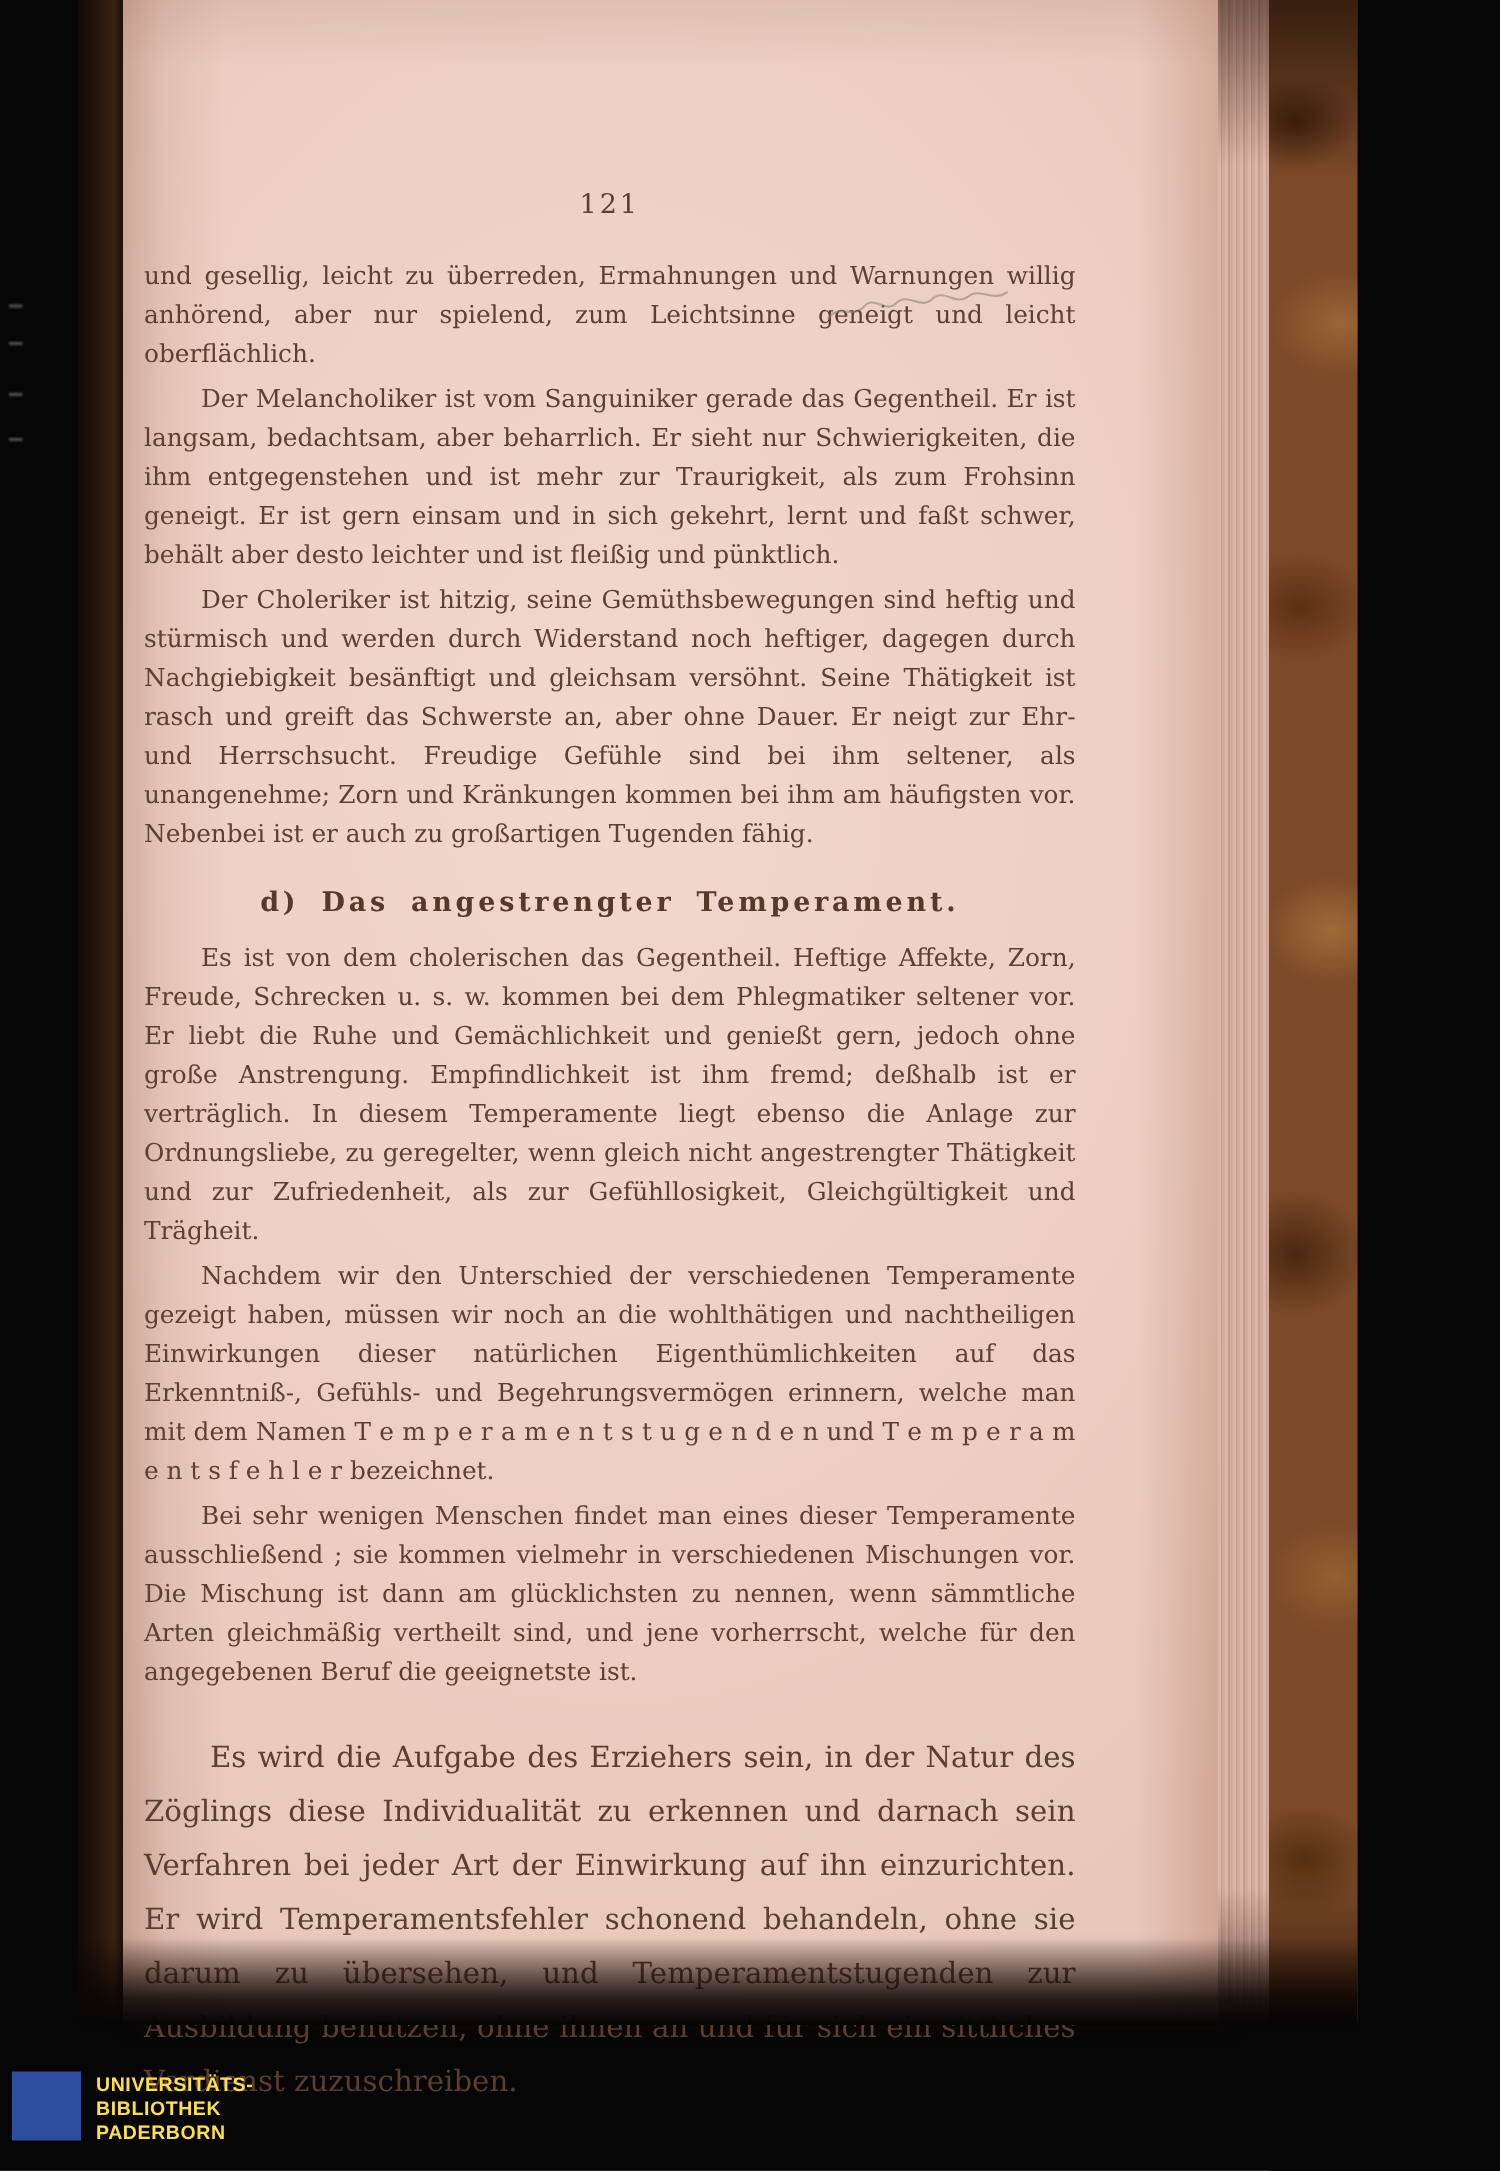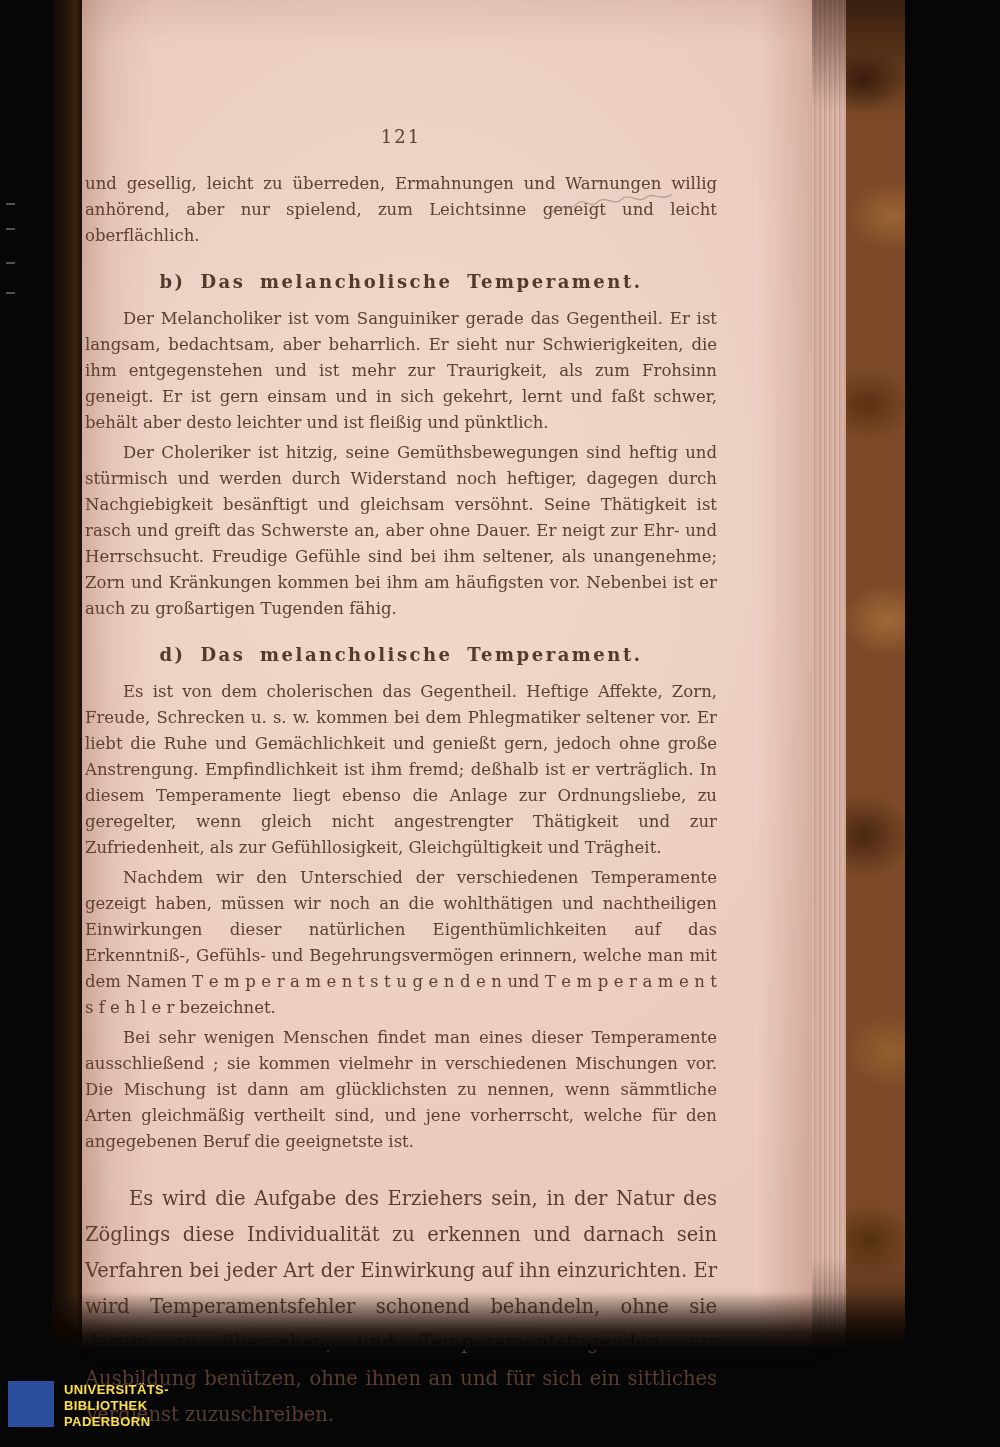--- a/index.html
+++ b/index.html
@@ -8,21 +8,21 @@
 
   
   #book{position:absolute;left:52px;top:0;width:853px;height:1348px;}
   #book:after{content:"";position:absolute;left:0;bottom:-2px;width:100%;height:58px;
       background:linear-gradient(180deg,rgba(0,0,0,0),rgba(10,4,2,.85) 70%,#050505 100%);pointer-events:none;}
 
   .spine{position:absolute;left:0;top:0;width:30px;height:100%;
       background:linear-gradient(90deg,#120a06 0%,#24150b 45%,#3a2412 80%,#1d1008 100%);}
 
   .page{position:absolute;left:30px;top:0;width:730px;height:1348px;box-sizing:border-box;
-      padding:126px 95px 0 3px;color:#5c4030;
+      padding:126px 95px 0 14px;color:#5c4030;
       background-color:#e8c8bb;
       background-image:
         radial-gradient(ellipse 120% 90% at 45% 38%, rgba(255,242,228,.40), rgba(255,255,255,0) 72%),
         linear-gradient(90deg, rgba(120,60,40,.30), rgba(120,60,40,.10) 28px, rgba(0,0,0,0) 70px),
         linear-gradient(270deg, rgba(150,80,55,.28), rgba(0,0,0,0) 55px),
         linear-gradient(0deg, rgba(110,55,35,.35), rgba(0,0,0,0) 60px),
         linear-gradient(180deg, rgba(125,70,50,.14), rgba(0,0,0,0) 45px);
       box-shadow:6px 0 14px rgba(40,15,8,.45);}
 
   .page-edges{position:absolute;left:760px;top:0;width:34px;height:100%;
@@ -73,26 +73,25 @@
   <div class="edge-mark" style="top:292px"></div>
 
   <div id="book">
     <div class="spine"></div>
 
     <div class="page">
       <div class="pagenum">121</div>
 
       <p class="body noindent">und gesellig, leicht zu überreden, Ermahnungen und Warnungen willig anhörend, aber nur spielend, zum Leichtsinne geneigt und leicht oberflächlich.</p>
 
-      <h3 class="sec">b) Das melancholische Temperament.</h3>
       <p class="body">Der Melancholiker ist vom Sanguiniker gerade das Gegentheil. Er ist langsam, bedachtsam, aber beharrlich. Er sieht nur Schwierigkeiten, die ihm entgegenstehen und ist mehr zur Traurigkeit, als zum Frohsinn geneigt. Er ist gern einsam und in sich gekehrt, lernt und faßt schwer, behält aber desto leichter und ist fleißig und pünktlich.</p>
 
       <p class="body">Der Choleriker ist hitzig, seine Gemüthsbewegungen sind heftig und stürmisch und werden durch Widerstand noch heftiger, dagegen durch Nachgiebigkeit besänftigt und gleichsam versöhnt. Seine Thätigkeit ist rasch und greift das Schwerste an, aber ohne Dauer. Er neigt zur Ehr- und Herrschsucht. Freudige Gefühle sind bei ihm seltener, als unangenehme; Zorn und Kränkungen kommen bei ihm am häufigsten vor. Nebenbei ist er auch zu großartigen Tugenden fähig.</p>
 
-      <h3 class="sec">d) Das melancholische Temperament.</h3>
+      <h3 class="sec">d) Das angestrengter Temperament.</h3>
       <p class="body">Es ist von dem cholerischen das Gegentheil. Heftige Affekte, Zorn, Freude, Schrecken u. s. w. kommen bei dem Phlegmatiker seltener vor. Er liebt die Ruhe und Gemächlichkeit und genießt gern, jedoch ohne große Anstrengung. Empfindlichkeit ist ihm fremd; deßhalb ist er verträglich. In diesem Temperamente liegt ebenso die Anlage zur Ordnungsliebe, zu geregelter, wenn gleich nicht angestrengter Thätigkeit und zur Zufriedenheit, als zur Gefühllosigkeit, Gleichgültigkeit und Trägheit.</p>
       <p class="body">Nachdem wir den Unterschied der verschiedenen Temperamente gezeigt haben, müssen wir noch an die wohlthätigen und nachtheiligen Einwirkungen dieser natürlichen Eigenthümlichkeiten auf das Erkenntniß-, Gefühls- und Begehrungsvermögen erinnern, welche man mit dem Namen T e m p e r a m e n t s t u g e n d e n und T e m p e r a m e n t s f e h l e r bezeichnet.</p>
       <p class="body">Bei sehr wenigen Menschen findet man eines dieser Temperamente ausschließend ; sie kommen vielmehr in verschiedenen Mischungen vor. Die Mischung ist dann am glücklichsten zu nennen, wenn sämmtliche Arten gleichmäßig vertheilt sind, und jene vorherrscht, welche für den angegebenen Beruf die geeignetste ist.</p>
 
       <p class="closing">Es wird die Aufgabe des Erziehers sein, in der Natur des Zöglings diese Individualität zu erkennen und darnach sein Verfahren bei jeder Art der Einwirkung auf ihn einzurichten. Er wird Temperamentsfehler schonend behandeln, ohne sie darum zu übersehen, und Temperamentstugenden zur Ausbildung benützen, ohne ihnen an und für sich ein sittliches Verdienst zuzuschreiben.</p>
 
       <div class="annotation">
         <svg width="126" height="22" viewBox="0 0 126 22">
           <path d="M2,14 C10,4 18,16 26,8 S40,14 48,7 S64,13 72,6 S88,12 96,6 S112,11 122,5" fill="none" stroke="#8d7f78" stroke-width="1.4" stroke-linecap="round"></path>
         </svg>

